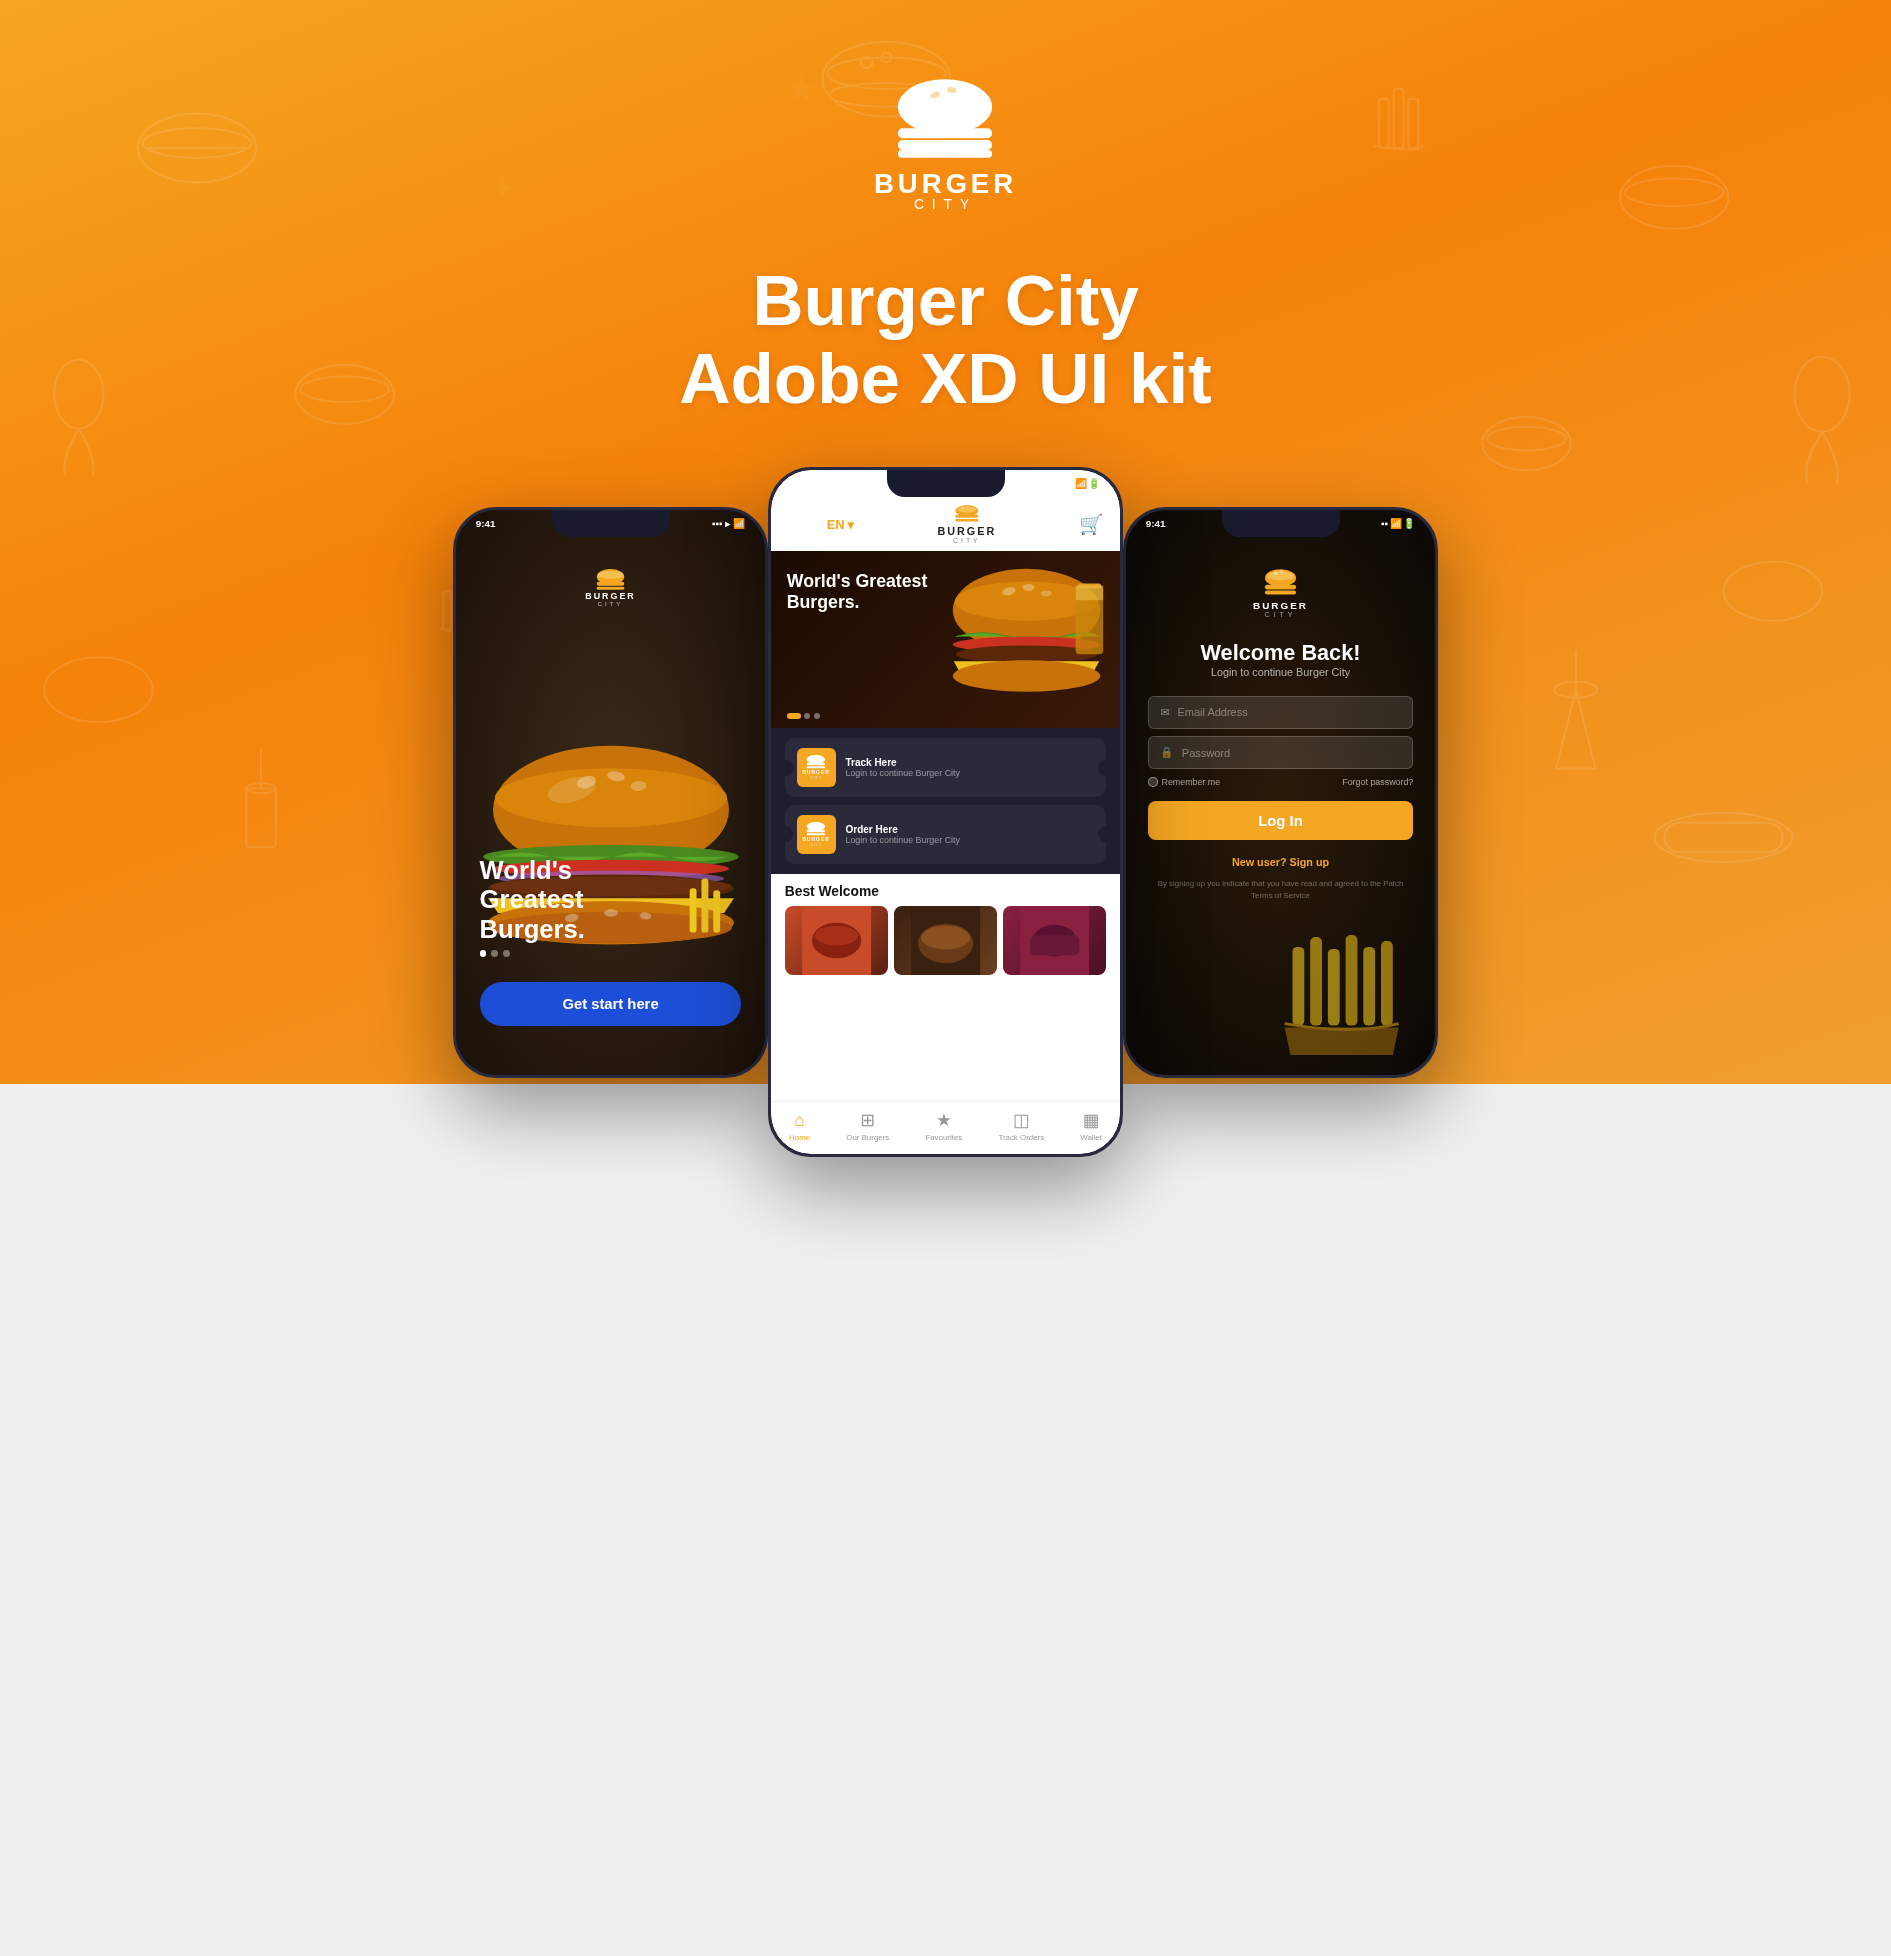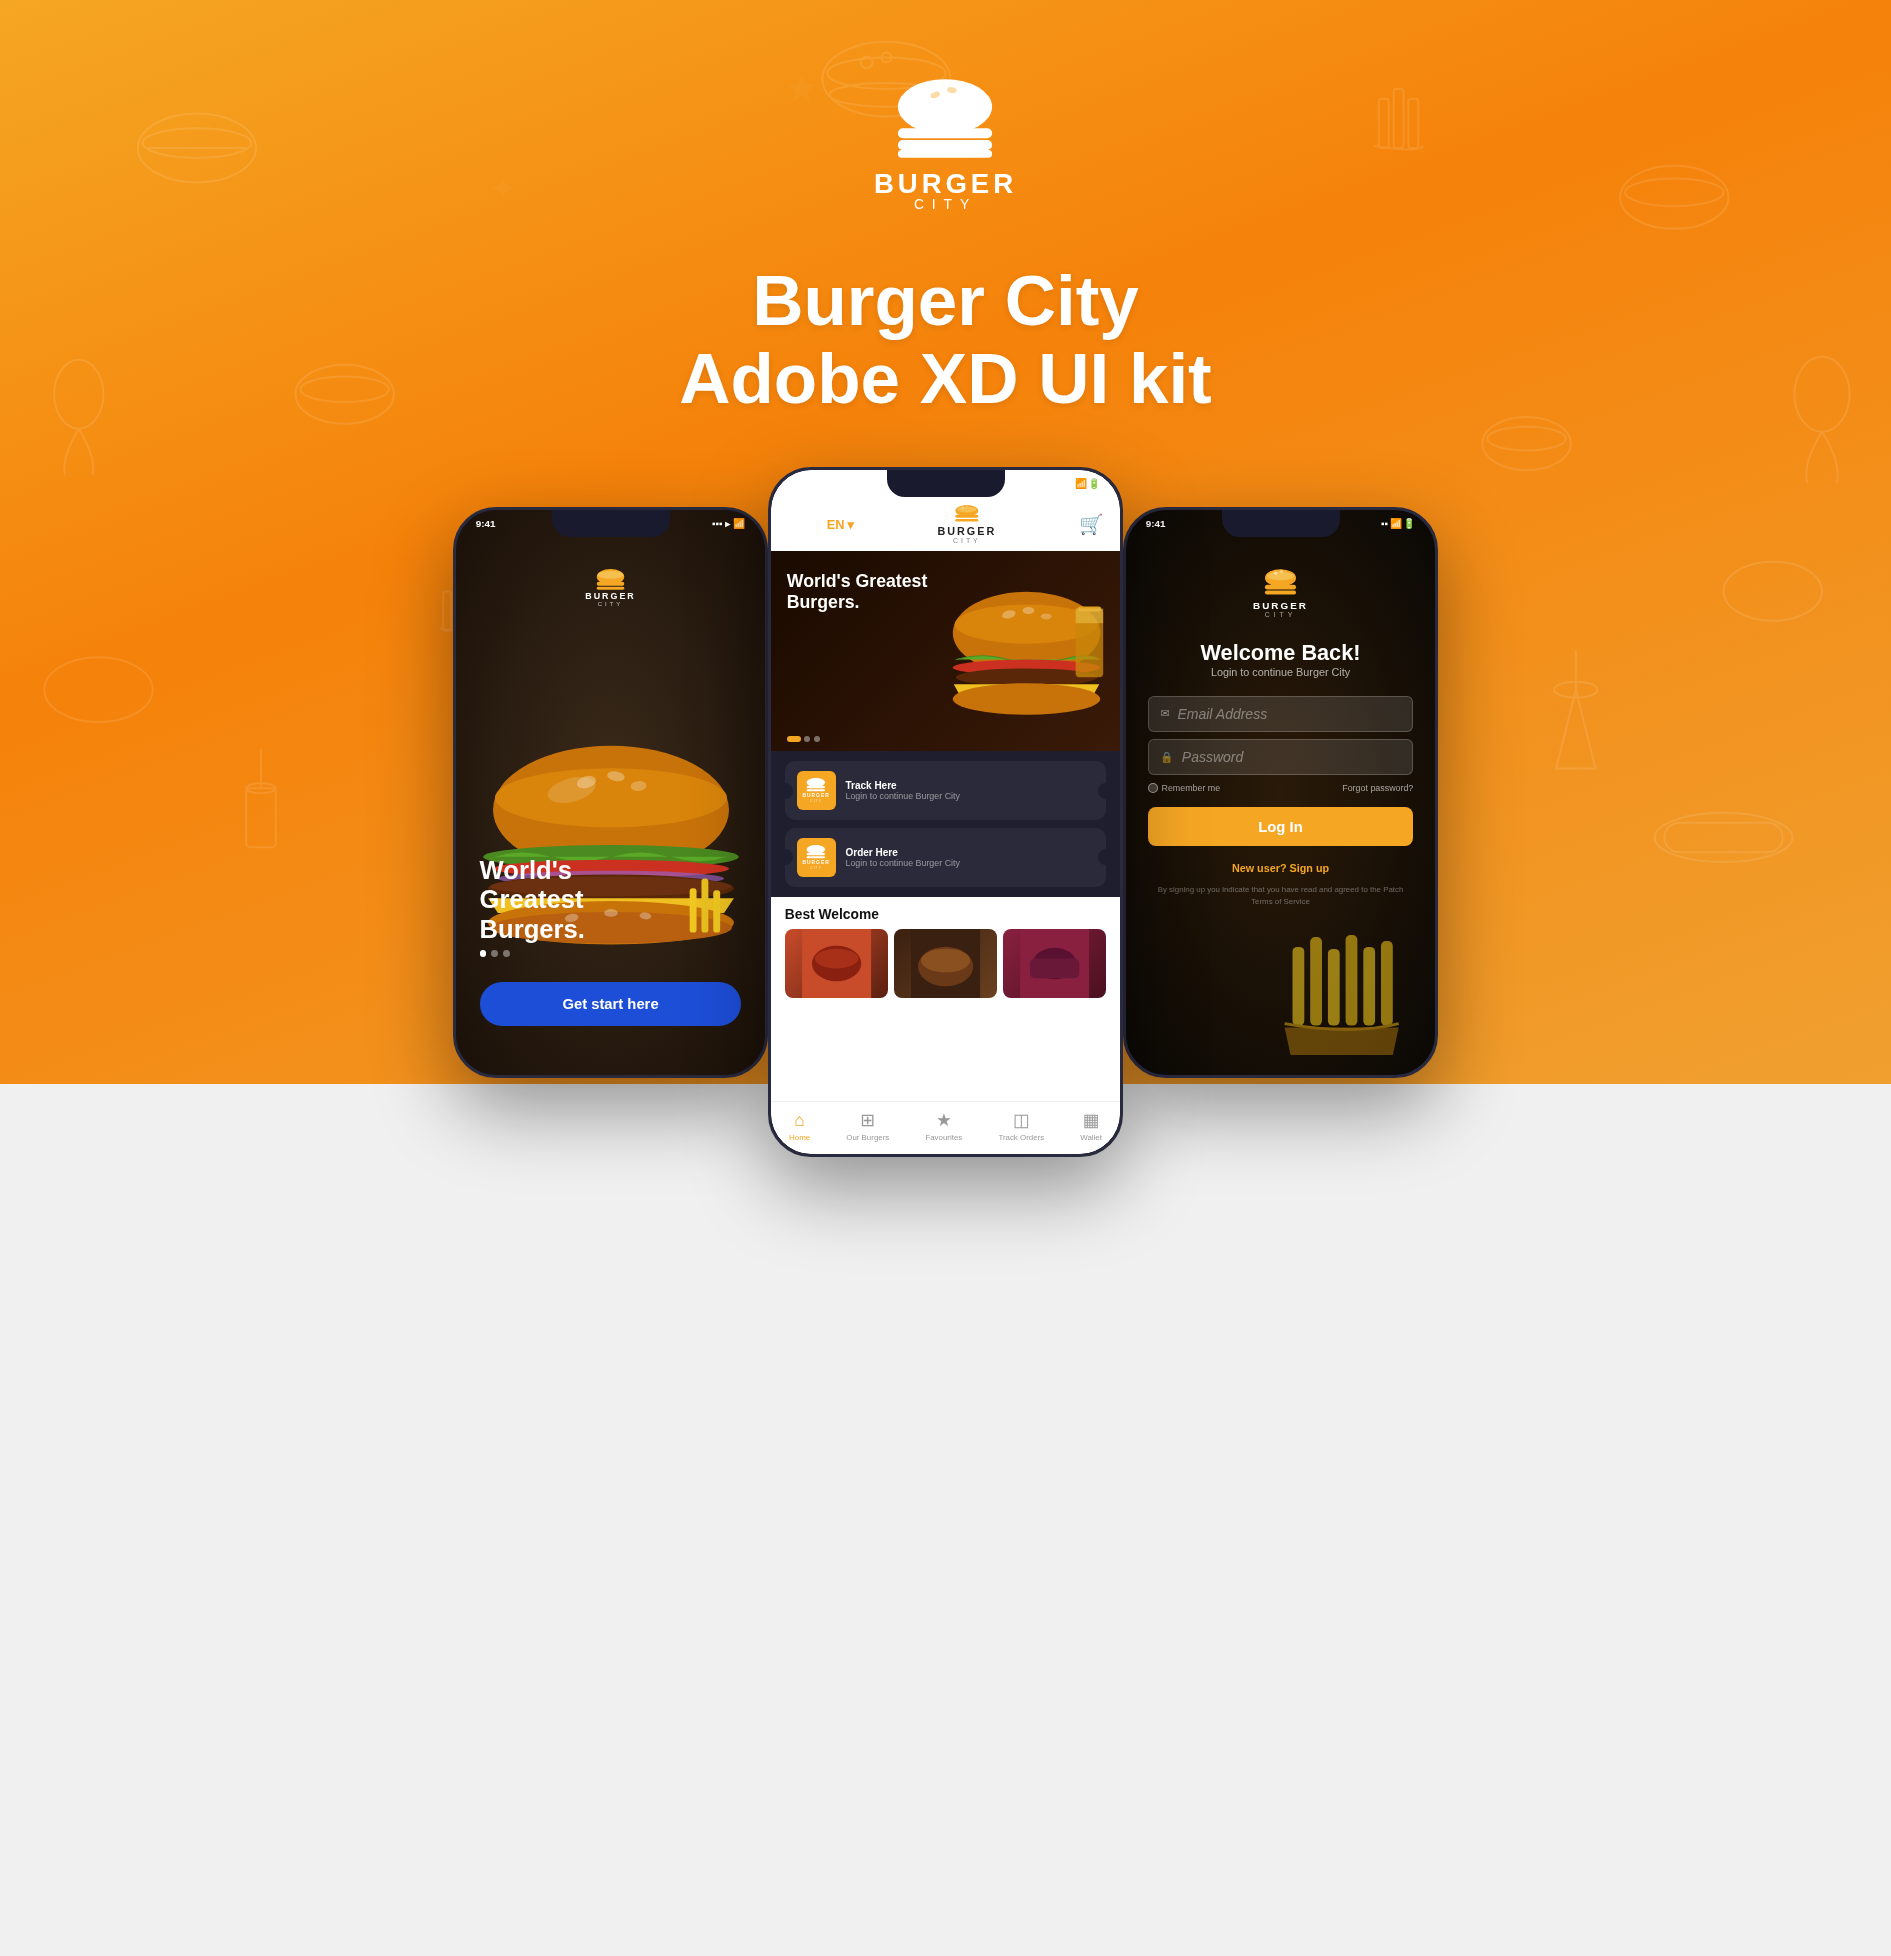--- a/index.html
+++ b/index.html
@@ -274,21 +274,21 @@
       color: #888;
     }
 
     .phone-middle-cart-icon {
       color: #f5a623;
       font-size: 19.7px;
     }
 
     .phone-middle-banner {
       width: 100%;
-      height: 200px;
+      height: 177px;
       background: linear-gradient(135deg, #1a0a00 0%, #3a1a08 100%);
       flex-shrink: 0;
       position: relative;
       overflow: hidden;
     }
 
     .phone-middle-banner-text {
       position: absolute;
       top: 19.7px;
       left: 15.8px;
@@ -570,22 +570,21 @@
       margin-bottom: 7.9px;
     }
 
     .input-icon {
       color: rgba(255,255,255,0.5);
       font-size: 10.8px;
     }
 
     .input-placeholder {
       color: rgba(255,255,255,0.4);
-      font-size: 14px;
-      font-style: italic;
+      font-size: 11px;
     }
 
   </style>
 </head>
 <body>
 
 <div class="bg-gradient"></div>
 <div class="bg-white-bottom"></div>
 
 <svg class="pattern-overlay" viewBox="0 0 1920 1100" xmlns="http://www.w3.org/2000/svg">

